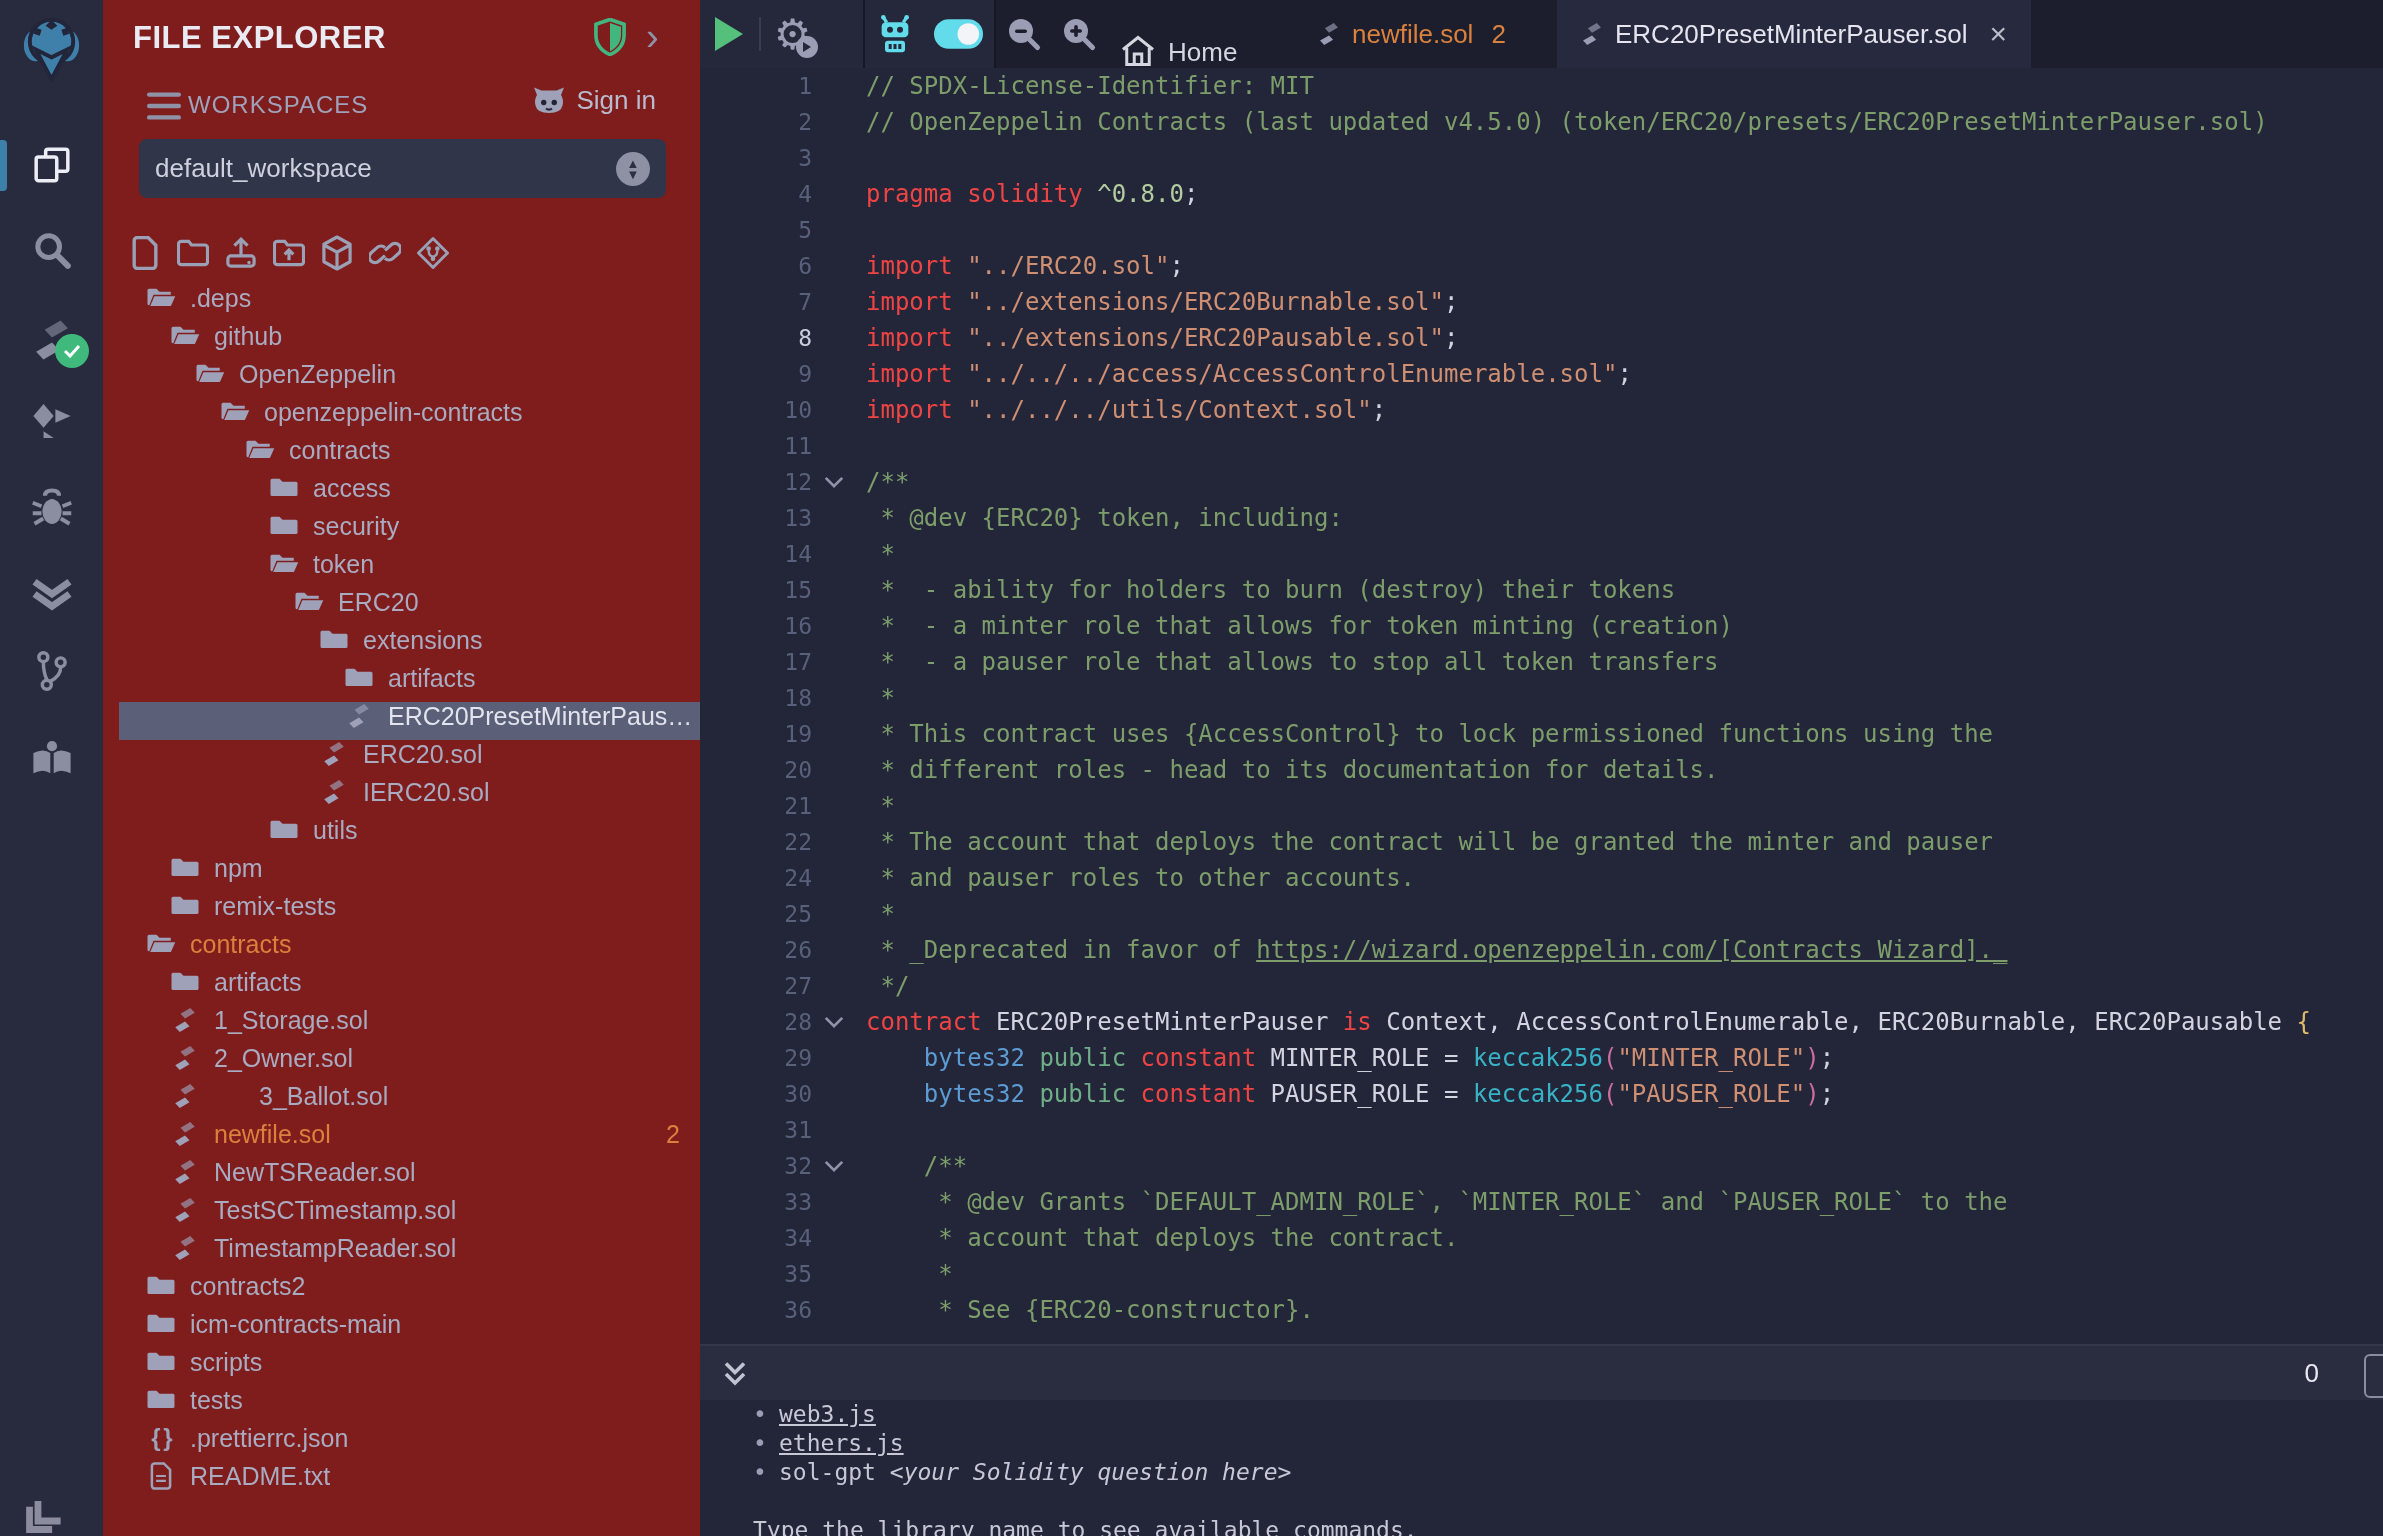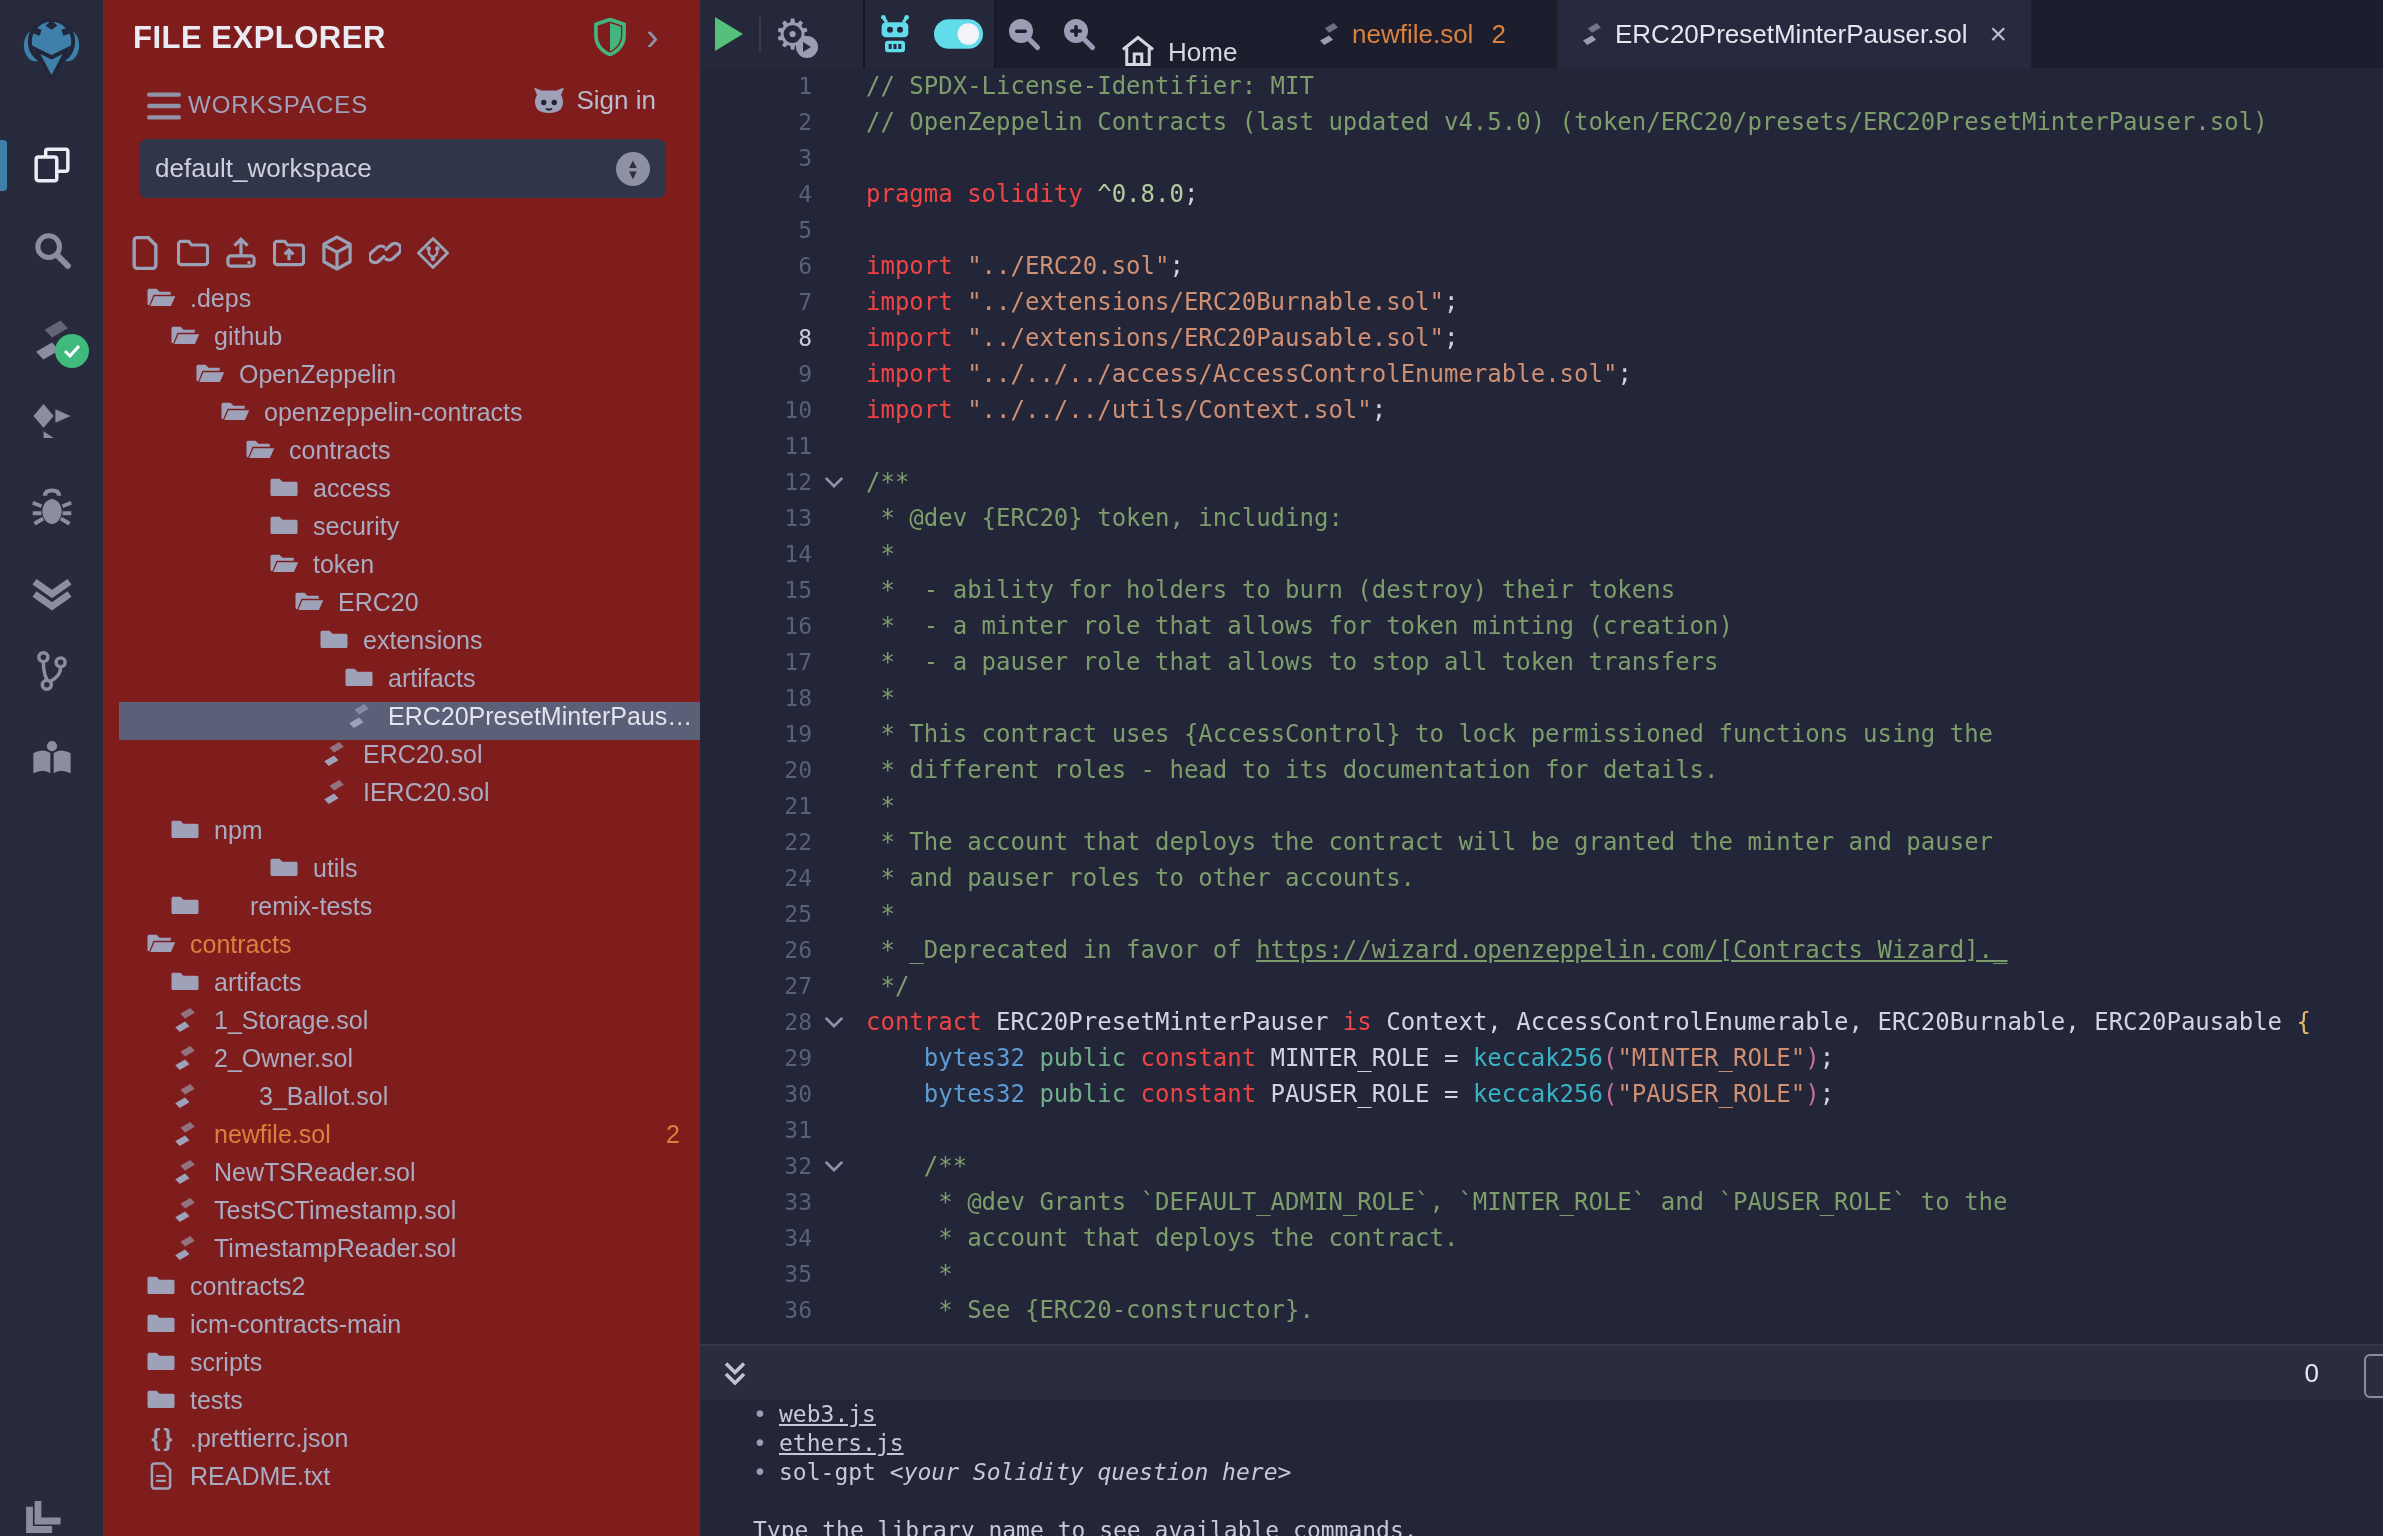--- a/index.html
+++ b/index.html
@@ -372,37 +372,37 @@
         </div>
         <div class="tree-row" style="padding-left: 200px;">
           <span class="t-icon">
             <svg width="24" height="28" viewBox="0 0 16 18">
               <path d="M11.5 1 L5 4.8 L8 8 L14.5 4.2 Z" fill="currentColor" opacity="0.65"></path>
               <path d="M4.5 17 L11 13.2 L8 10 L1.5 13.8 Z" fill="currentColor"></path>
             </svg>
           </span>
           <span class="t-label">IERC20.sol</span>
         </div>
+        <div class="tree-row" style="padding-left: 150px;">
+          <span class="t-icon">
+            <svg width="30" height="26" viewBox="0 0 20 16">
+              <path d="M1 3.5 Q1 2.5 2 2.5 L7 2.5 L9 4.5 L18 4.5 Q19 4.5 19 5.5 L19 13 Q19 14 18 14 L2 14 Q1 14 1 13 Z" fill="currentColor"></path>
+            </svg>
+          </span>
+          <span class="t-label">utils</span>
+        </div>
         <div class="tree-row" style="padding-left: 51px;">
           <span class="t-icon">
             <svg width="30" height="26" viewBox="0 0 20 16">
               <path d="M1 3.5 Q1 2.5 2 2.5 L7 2.5 L9 4.5 L18 4.5 Q19 4.5 19 5.5 L19 13 Q19 14 18 14 L2 14 Q1 14 1 13 Z" fill="currentColor"></path>
             </svg>
           </span>
           <span class="t-label">npm</span>
         </div>
-        <div class="tree-row" style="padding-left: 150px;">
-          <span class="t-icon">
-            <svg width="30" height="26" viewBox="0 0 20 16">
-              <path d="M1 3.5 Q1 2.5 2 2.5 L7 2.5 L9 4.5 L18 4.5 Q19 4.5 19 5.5 L19 13 Q19 14 18 14 L2 14 Q1 14 1 13 Z" fill="currentColor"></path>
-            </svg>
-          </span>
-          <span class="t-label">utils</span>
-        </div>
-        <div class="tree-row" style="padding-left: 51px; gap: 36px;">
+        <div class="tree-row" style="padding-left: 51px;">
           <span class="t-icon">
             <svg width="30" height="26" viewBox="0 0 20 16">
               <path d="M1 3.5 Q1 2.5 2 2.5 L7 2.5 L9 4.5 L18 4.5 Q19 4.5 19 5.5 L19 13 Q19 14 18 14 L2 14 Q1 14 1 13 Z" fill="currentColor"></path>
             </svg>
           </span>
           <span class="t-label">remix-tests</span>
         </div>
         <div class="tree-row orange" style="padding-left: 27px;">
           <span class="t-icon">
             <svg width="30" height="26" viewBox="0 0 20 16">

